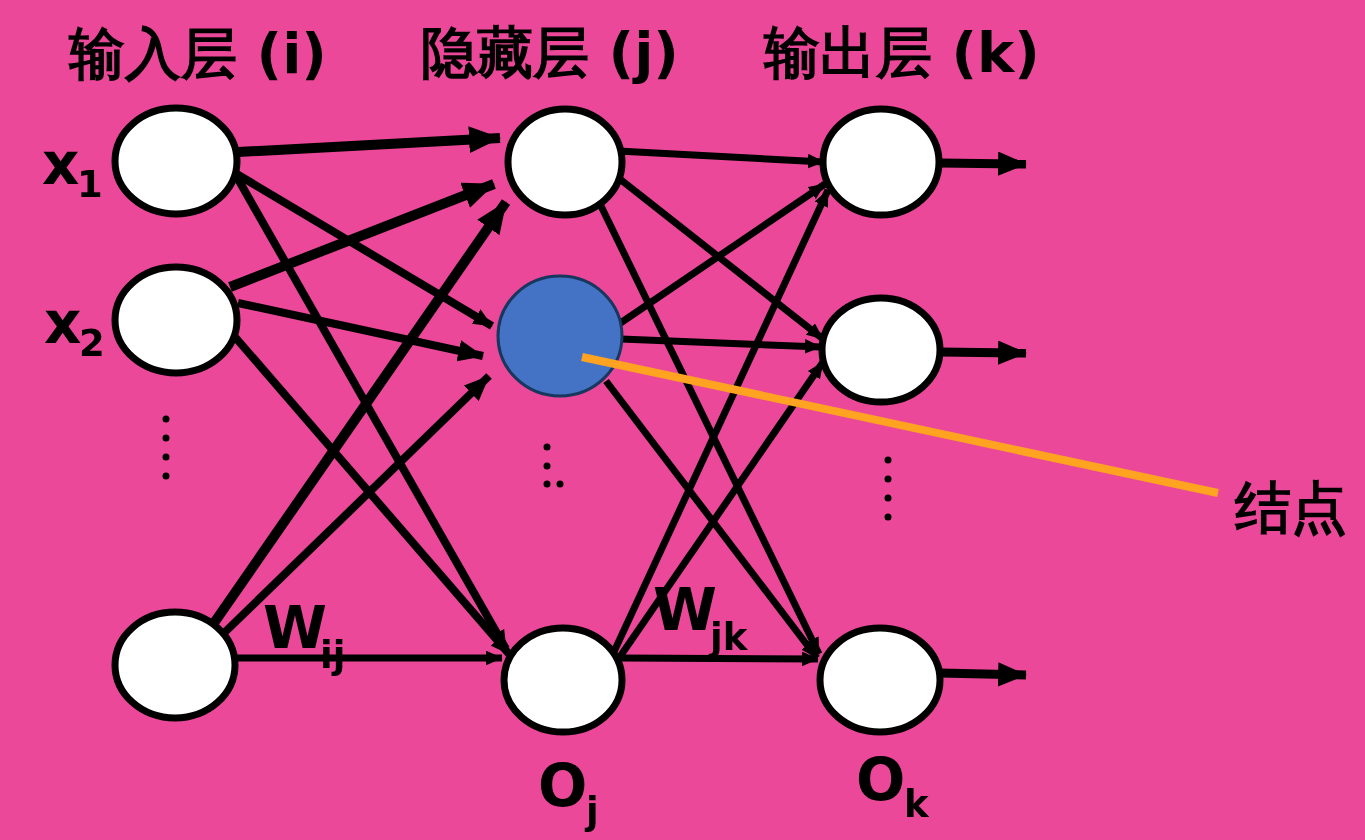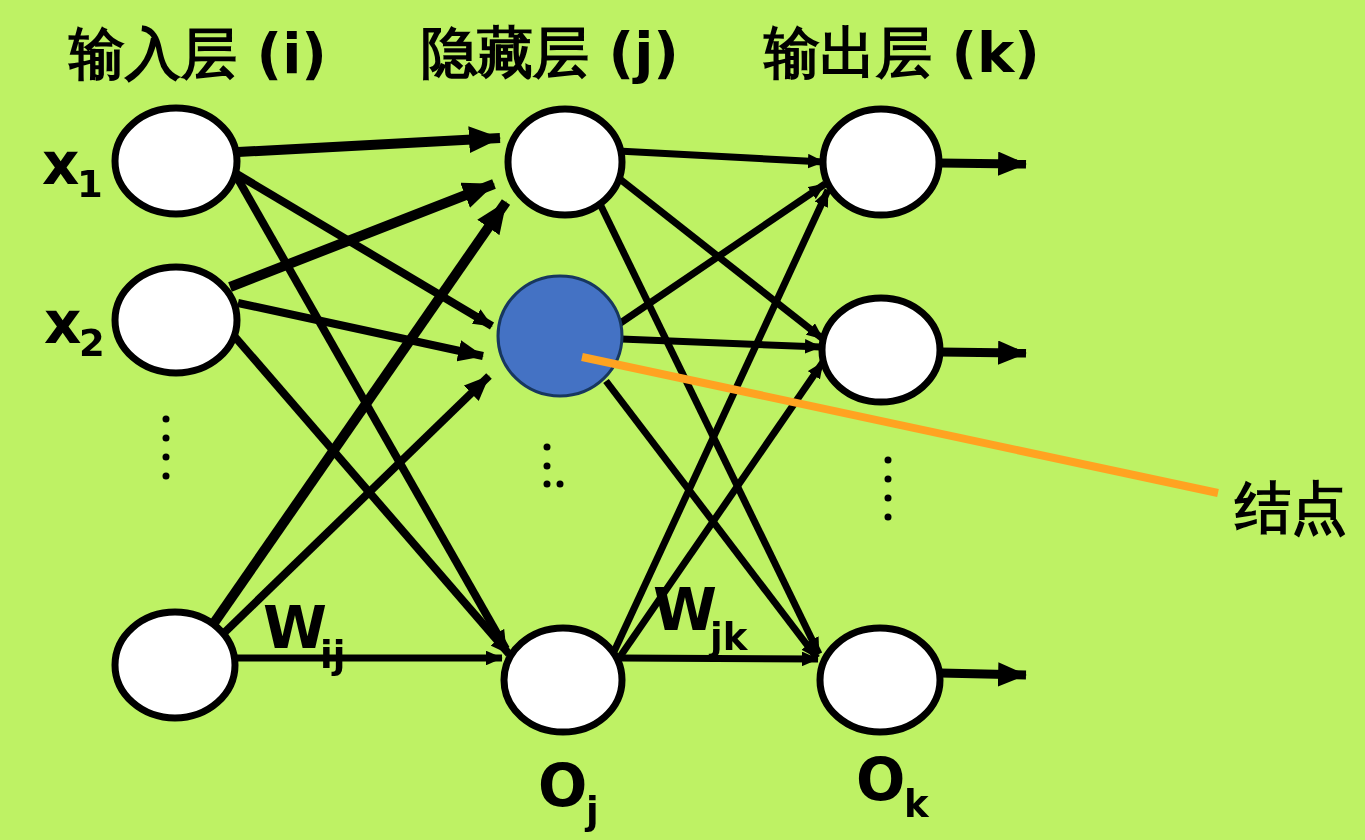--- a/index.html
+++ b/index.html
@@ -4,21 +4,21 @@
 <style>
   html, body {
     margin: 0;
     padding: 0;
     background: #ffffff;
   }
   .stage {
     position: relative;
     width: 1365px;
     height: 840px;
-    background: #bef264;
+    background: #ec4899;
     overflow: hidden;
     font-family: "DejaVu Sans", "Liberation Sans", sans-serif;
   }
   svg text {
     font-family: "DejaVu Sans", "Liberation Sans", sans-serif;
     fill: #000000;
     font-weight: bold;
   }
   .layer-title { font-size: 56px; }
   .node-label  { font-size: 58px; }

